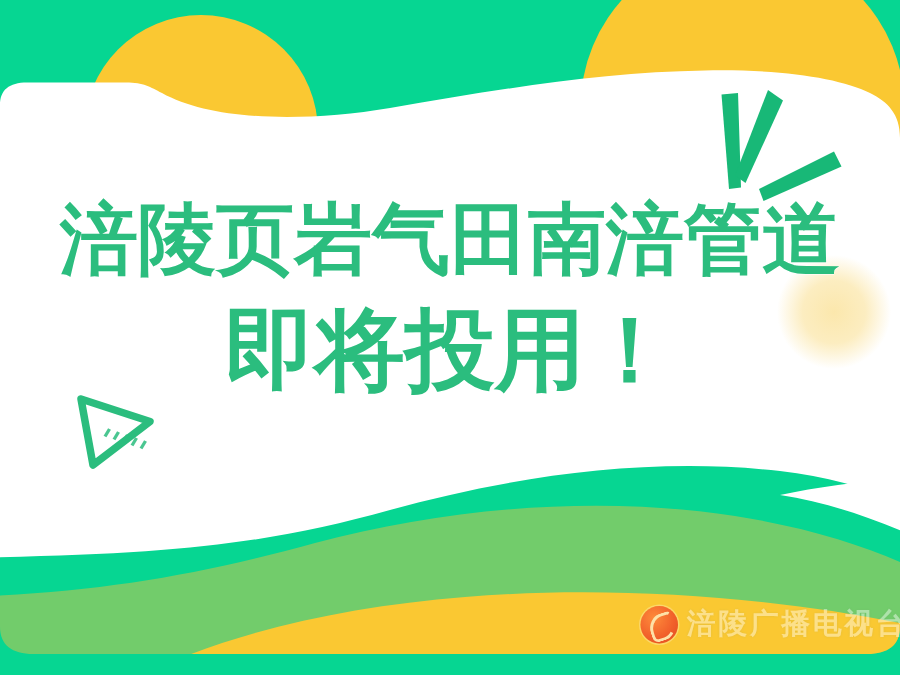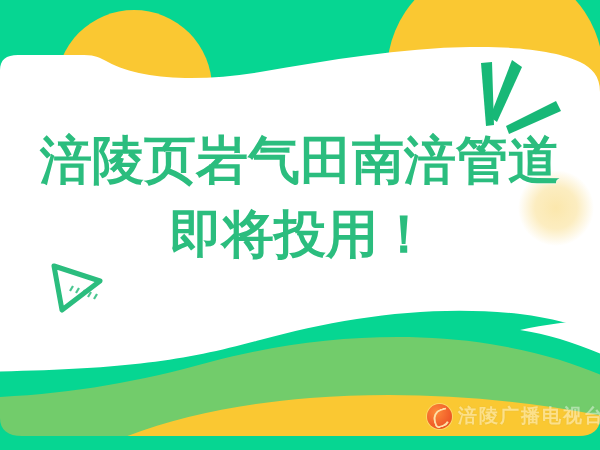--- a/index.html
+++ b/index.html
@@ -46,21 +46,21 @@
     text-shadow: 0 1px 0 rgba(255,255,255,0.55);
   }
   .headline-line-1 {
     top: 130px;
     font-size: 52px;
     line-height: 60px;
     letter-spacing: 0px;
   }
   .headline-line-2 {
     top: 204px;
-    font-size: 52px;
+    font-size: 60px;
     line-height: 60px;
     letter-spacing: 0px;
   }
   .watermark {
     position: absolute;
     left: 427px;
     top: 403px;
     display: flex;
     align-items: center;
     gap: 6px;

